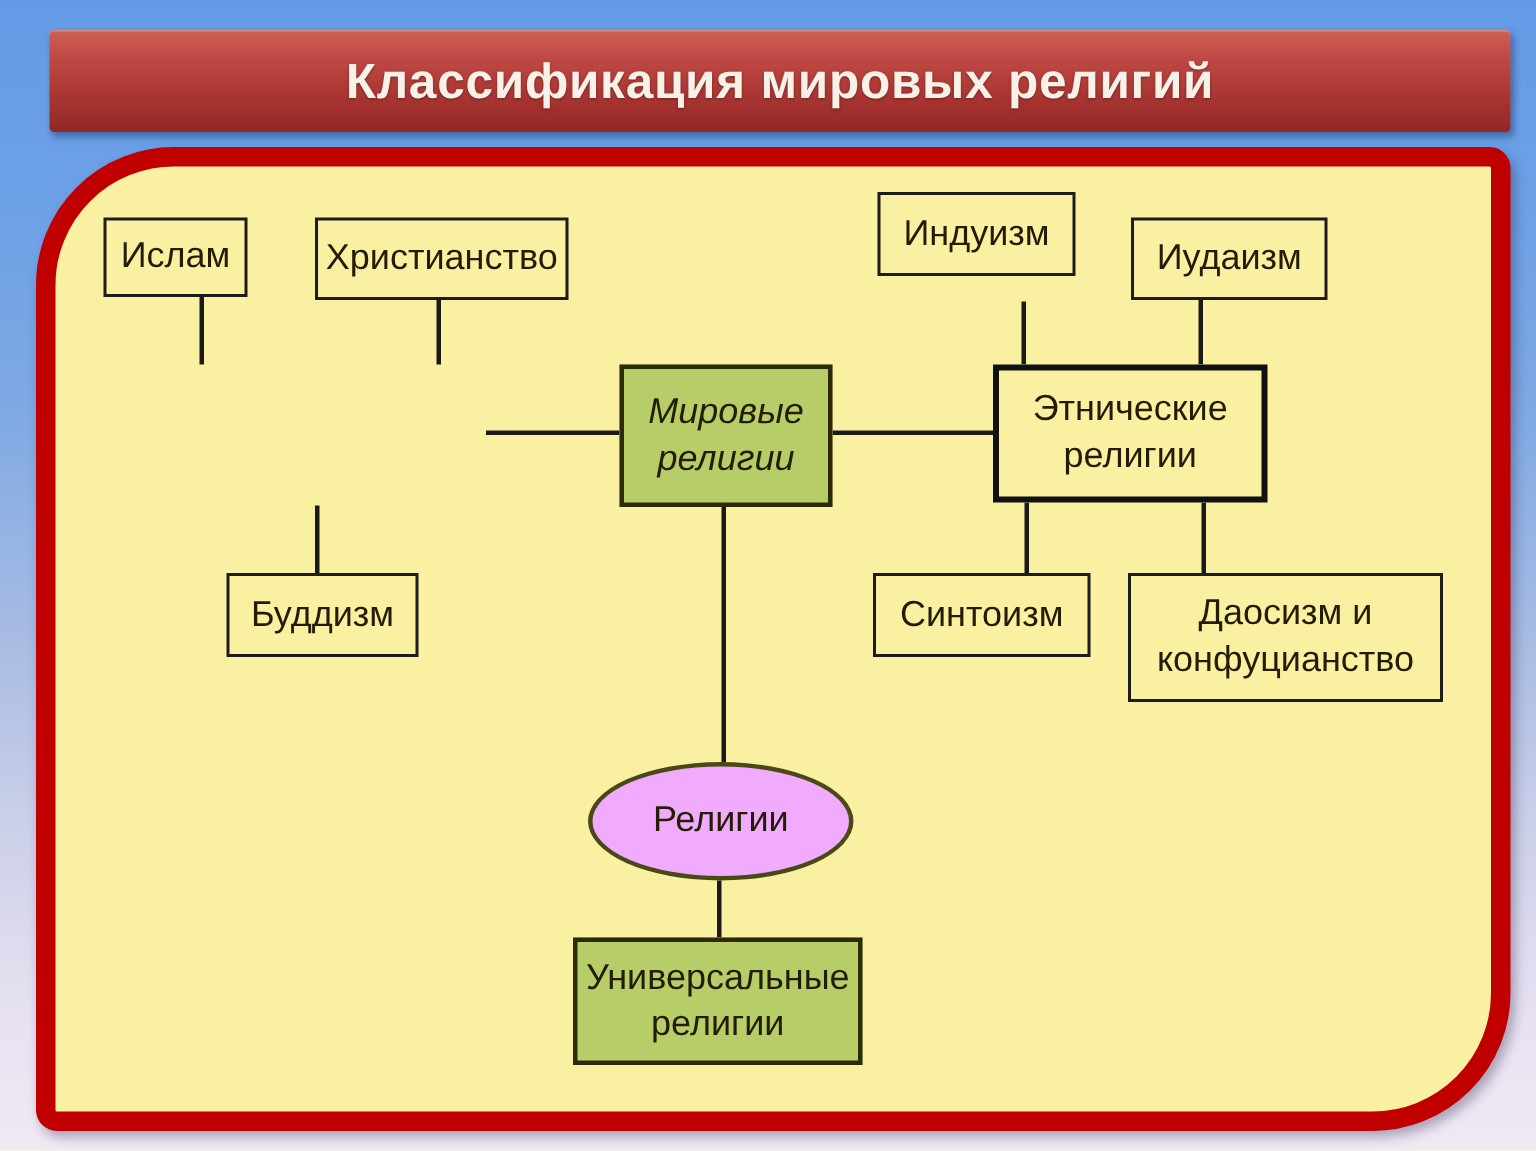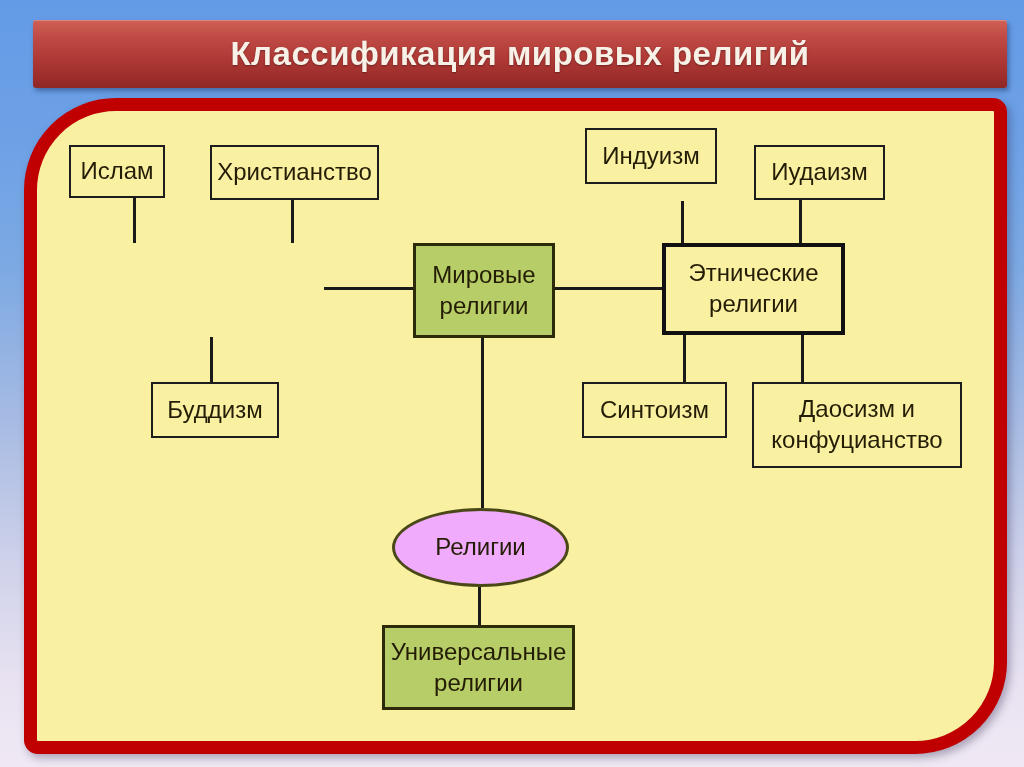--- a/index.html
+++ b/index.html
@@ -58,21 +58,21 @@
     background: #f0abfc;
     border: 3px solid #4a4816;
   }
 
   
   #n-islam        { left:  57px; top: 145px; width:  96px; height: 53px; }
   #n-christianity { left: 198px; top: 145px; width: 169px; height: 55px; }
   #n-hinduism     { left: 573px; top: 128px; width: 132px; height: 56px; }
   #n-judaism      { left: 742px; top: 145px; width: 131px; height: 55px; }
   #n-universal    { left: 105px; top: 243px; width: 207px; height: 94px; }
-  #n-world        { left: 401px; top: 243px; width: 142px; height: 95px; }
+  #n-world        { left: 401px; top: 243px; width: 142px; height: 95px; font-style: italic; }
   #n-ethnic       { left: 650px; top: 243px; width: 183px; height: 92px; }
   #n-buddhism     { left: 139px; top: 382px; width: 128px; height: 56px; }
   #n-shintoism    { left: 570px; top: 382px; width: 145px; height: 56px; }
   #n-taoism       { left: 740px; top: 382px; width: 210px; height: 86px; }
   #n-religions    { left: 380px; top: 508px; width: 177px; height: 79px; }
   #n-traditional  { left: 370px; top: 625px; width: 193px; height: 85px; }
 
   #c-islam    { left: 121px; top: 198px; height: 45px; }
   #c-christ   { left: 279px; top: 200px; height: 43px; }
   #c-hindu    { left: 669px; top: 201px; height: 42px; }

